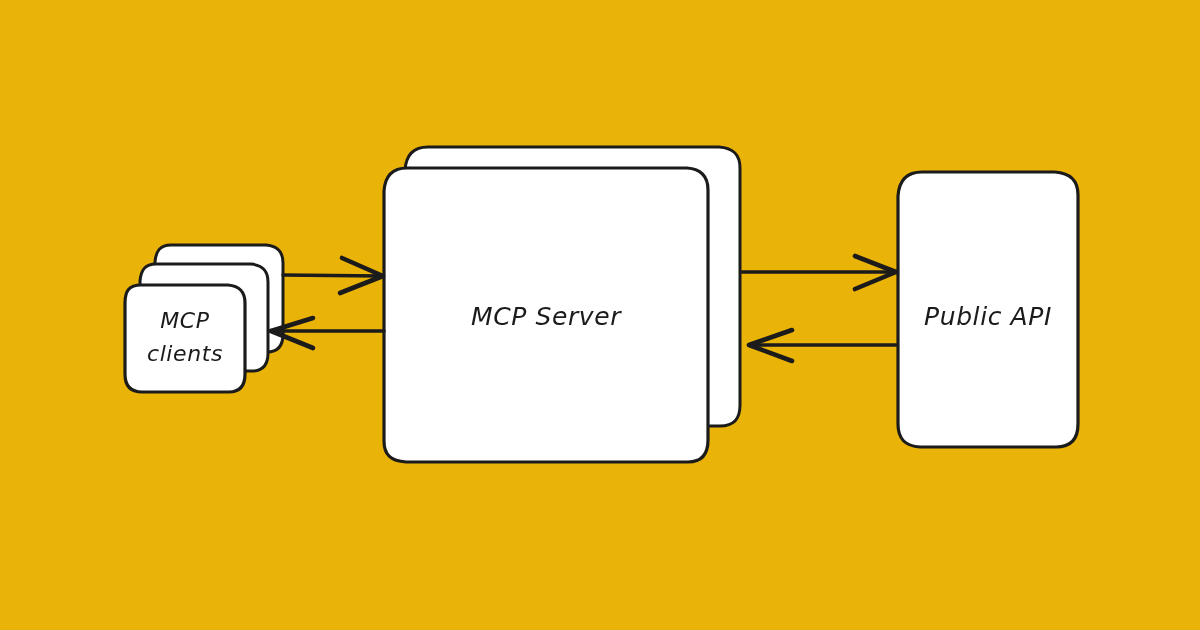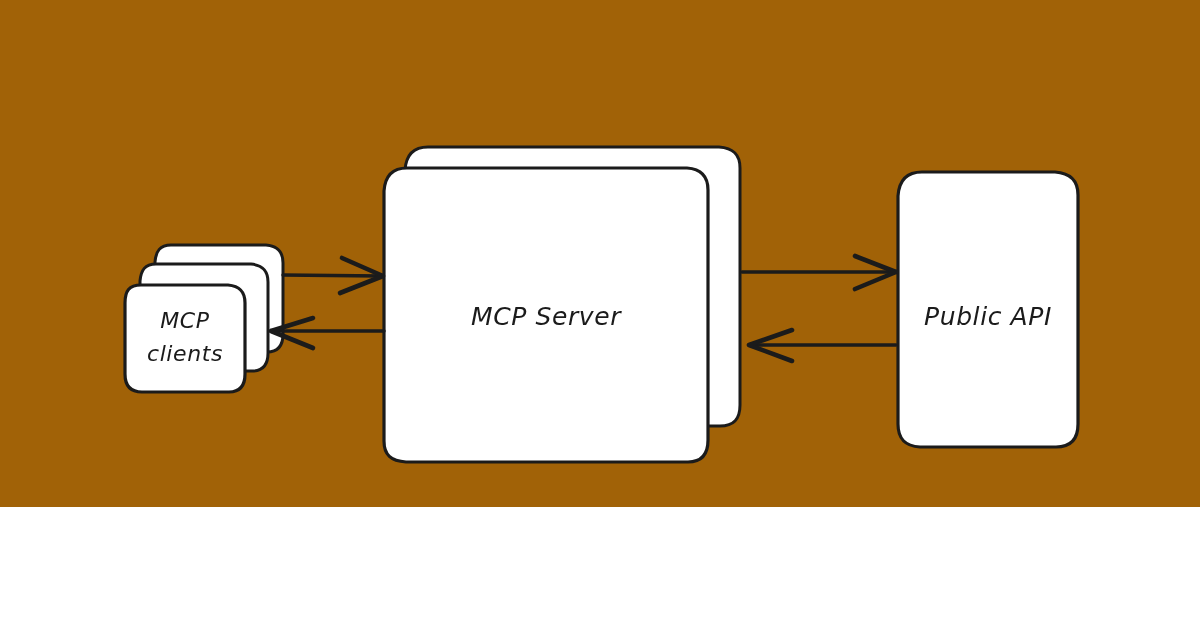--- a/index.html
+++ b/index.html
@@ -10,22 +10,22 @@
   }
   body {
     width: 1200px;
     height: 630px;
     overflow: hidden;
     font-family: "DejaVu Sans", sans-serif;
   }
   #diagram-root {
     position: relative;
     width: 1200px;
-    height: 507px;
-    background: #a16207;
+    height: 630px;
+    background: #eab308;
   }
   #diagram-canvas {
     position: absolute;
     left: 0;
     top: 0;
     width: 1200px;
     height: 630px;
   }
   .node-shape {
     fill: #ffffff;

